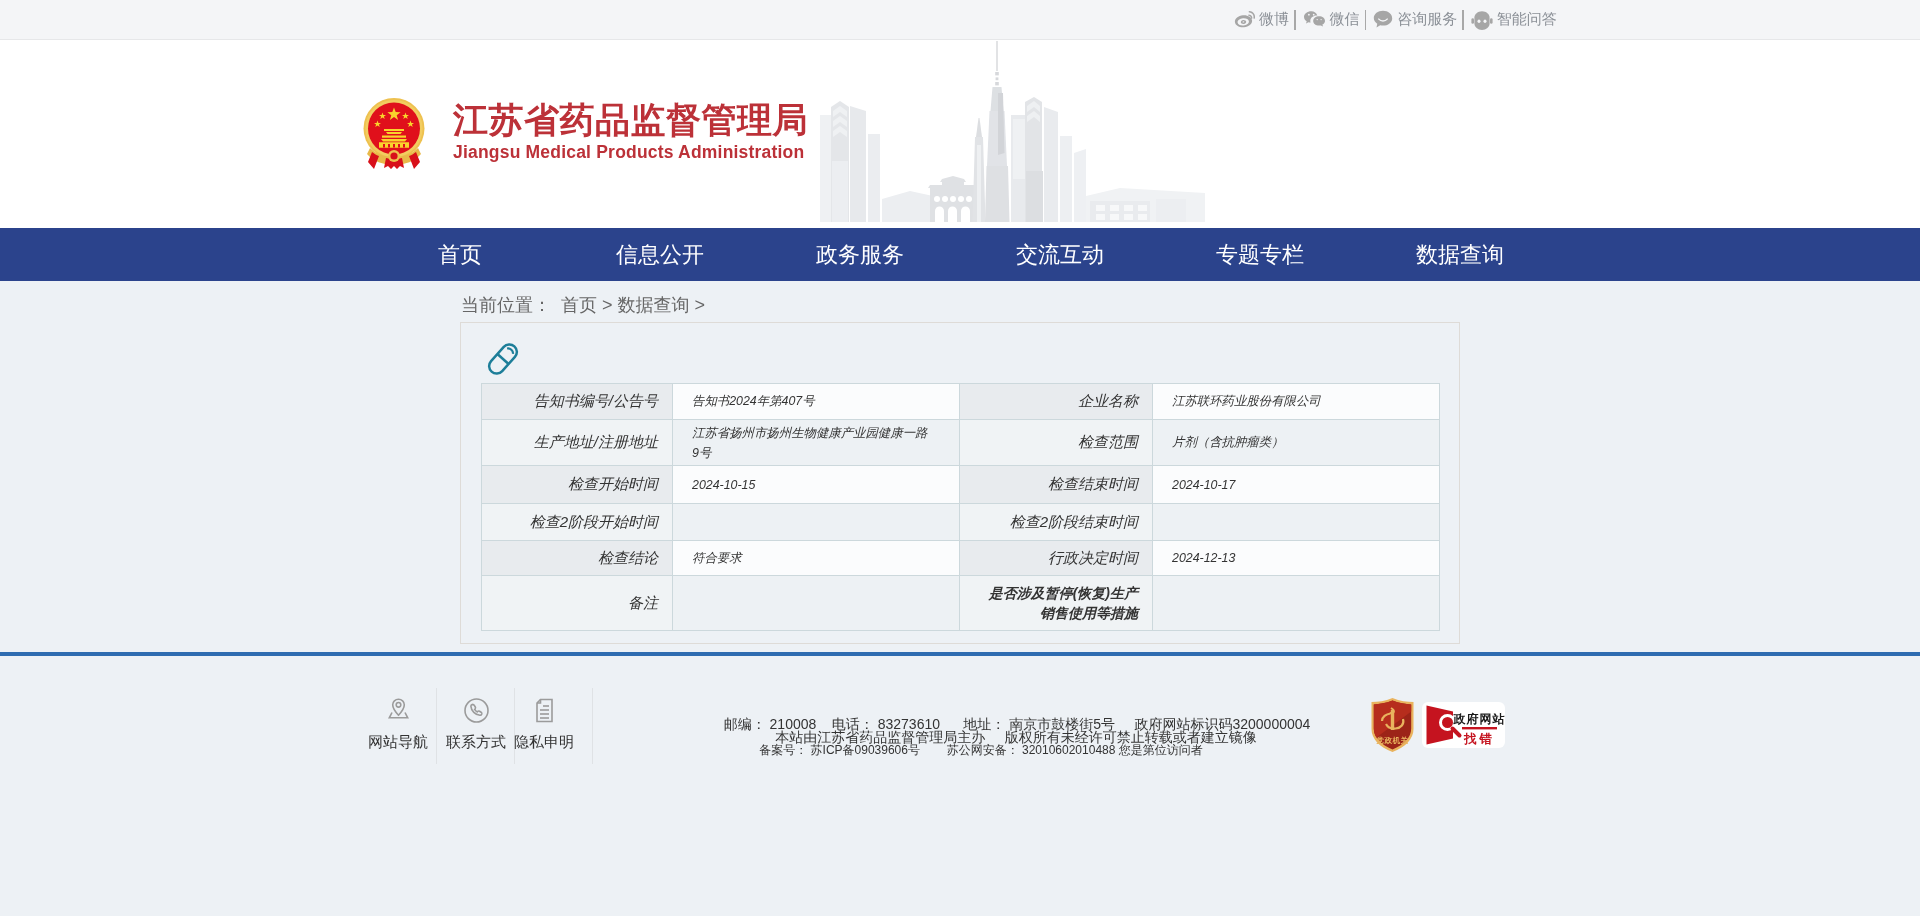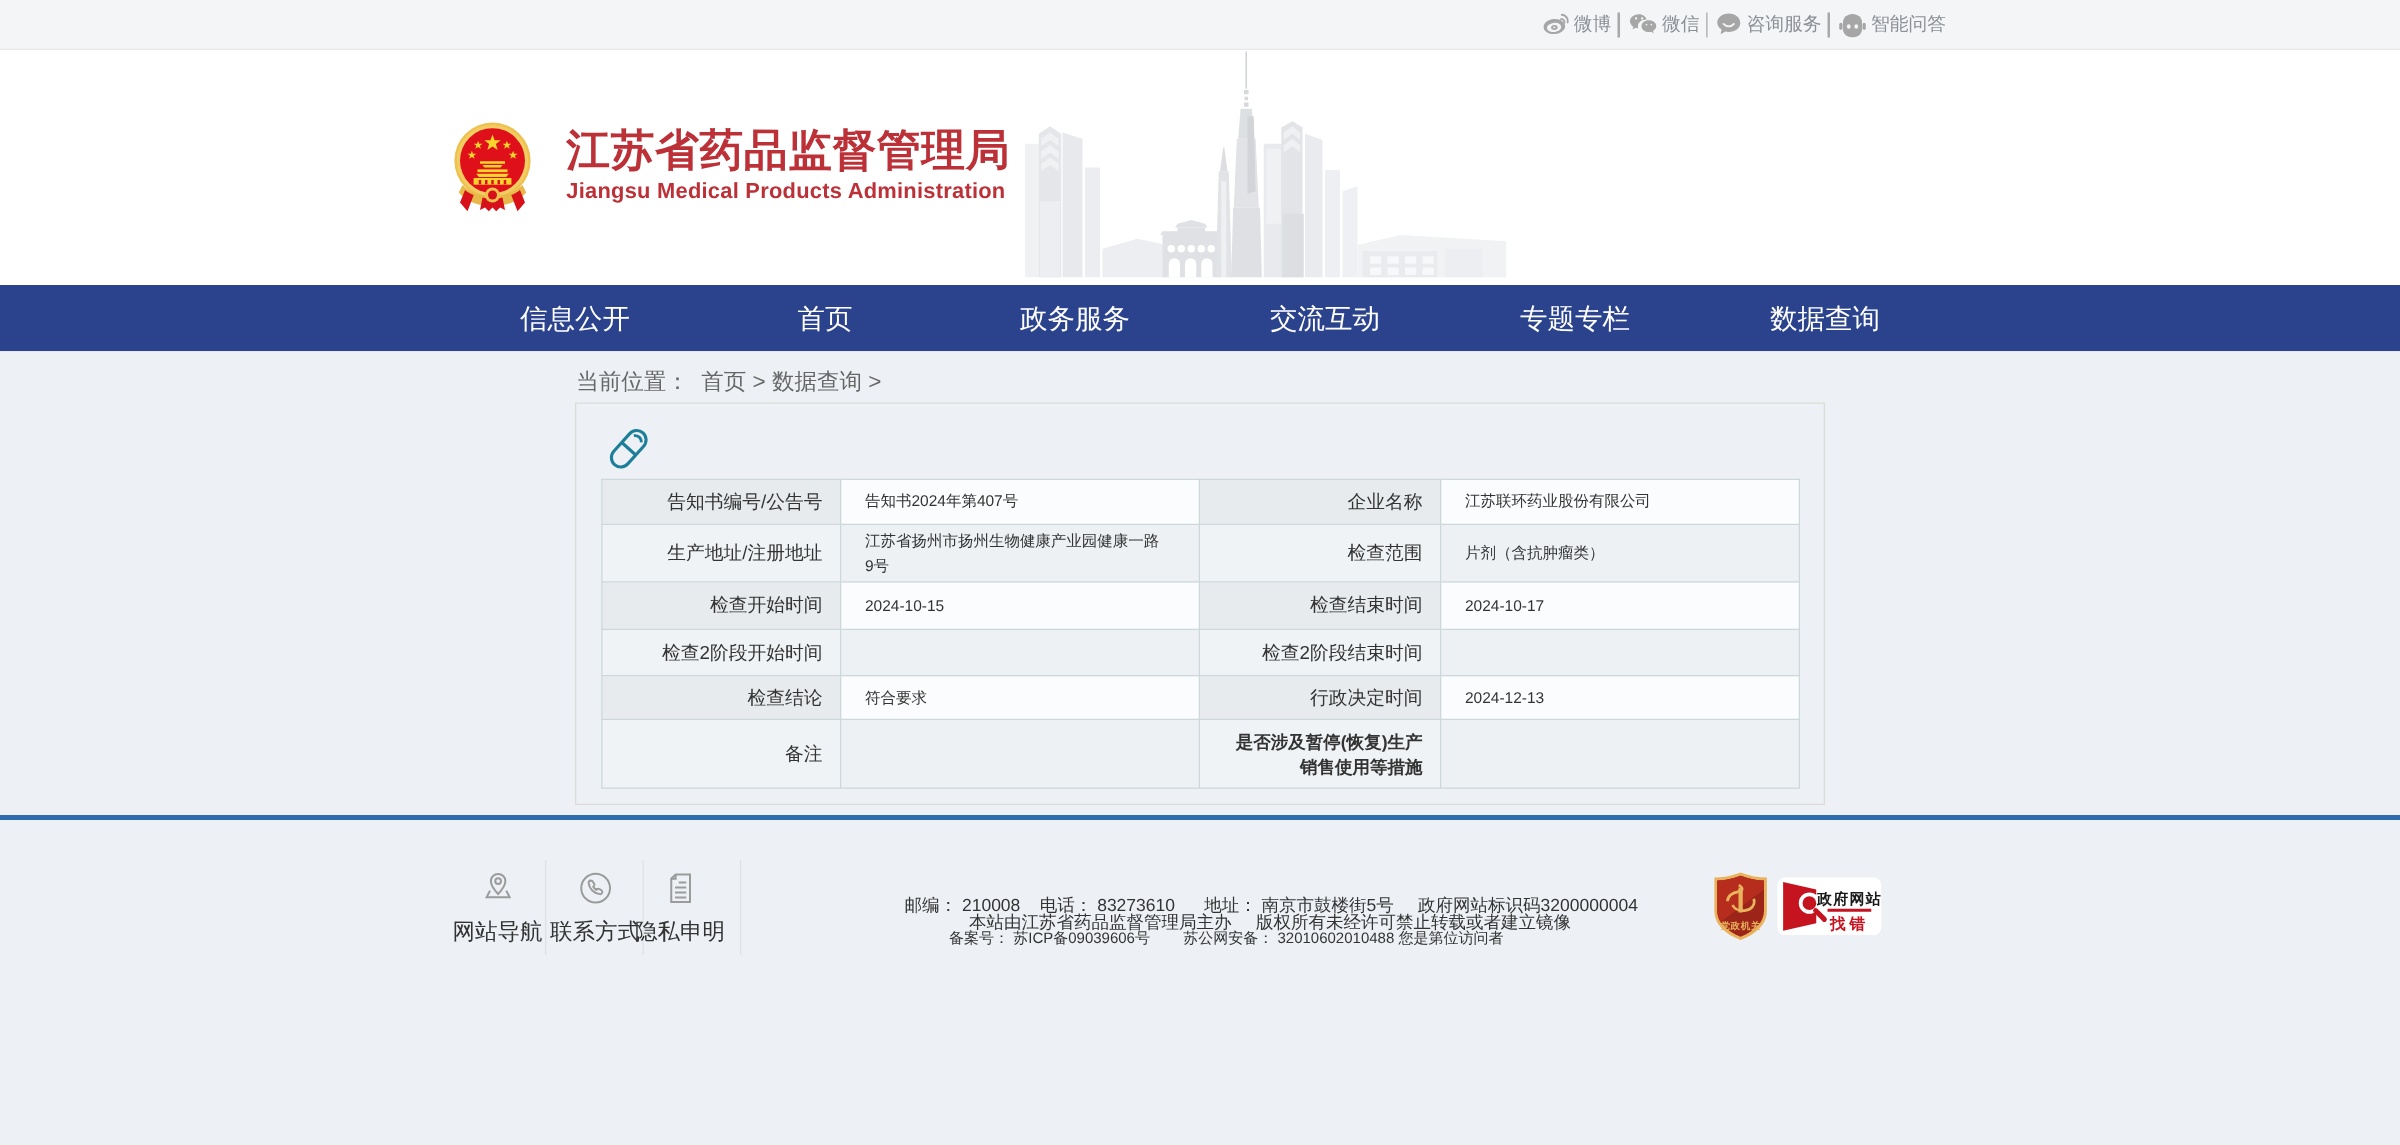--- a/index.html
+++ b/index.html
@@ -25,33 +25,33 @@
 .nav { position:absolute; left:0; top:228px; width:1920px; height:53px; background:#2b438c; }
 .nav .wrap { position:absolute; left:360px; top:0; width:1200px; height:53px; display:flex; }
 .nav .item { width:200px; text-align:center; line-height:53px; color:#fff; font-size:22px; }
 
 
 .main-bg { position:absolute; left:0; top:281px; width:1920px; height:635px; background:#edf1f5; }
 .crumb { position:absolute; left:461px; top:293px; font-size:18px; color:#666; }
 .card { position:absolute; left:460px; top:322px; width:1000px; height:322px; border:1px solid #dedbd7; }
 .pill { position:absolute; left:486px; top:340px; }
 
-table.dt { position:absolute; left:481px; top:383px; width:958px; border-collapse:collapse; table-layout:fixed; color:#333; }
+table.dt { position:absolute; left:481px; top:383px; width:958px; border-collapse:collapse; table-layout:fixed; color:#333;font-style:italic; }
 table.dt td { border:1px solid #ccd8dc; vertical-align:middle; }
 td.lab { text-align:right; padding-right:14px; font-size:15px; }
 td.val { text-align:left; padding-left:19px; font-size:12.4px; }
 tr.odd td.lab { background:#e8ebee; }
 tr.odd td.val { background:#fbfcfd; }
 tr.even td.lab { background:#f0f3f5; }
 tr.even td.val { background:#edf1f4; }
 td.bold2 { font-weight:bold; font-size:14px; line-height:20px; }
 
 
 .footline { position:absolute; left:0; top:652px; width:1920px; height:4px; background:#2e6cb0; }
-.fitem { position:absolute; top:697px; width:80px; text-align:center; color:#333; font-size:18px; }
+.fitem { position:absolute; top:697px; width:80px; text-align:center; color:#333; font-size:15px; }
 .fitem svg { display:block; margin:0 auto 9px auto; }
 .fsep { position:absolute; top:688px; width:1px; height:76px; background:#dfe2e5; }
 .fline { position:absolute; font-size:15px; color:#333; white-space:nowrap; transform:translateX(-50%); }
 </style>
 </head>
 <body>
 
 <div class="topbar">
   <div class="links">
     <svg width="21" height="19" viewBox="0 0 21 19" fill="#a6a6a6">
@@ -180,22 +180,22 @@
     <path d="M24 62 l-2 10 4 -2 3 3 3-3 3 3 3-3 4 2 -2-10 c-5 1.5 -11 1.5 -16 0z" fill="#d8101a"></path>
     <circle cx="32" cy="60" r="6" fill="#eec14f"></circle>
     <circle cx="32" cy="60" r="3.6" fill="#d8101a"></circle>
   </svg>
   <div class="title-cn">江苏省药品监督管理局</div>
   <div class="title-en">Jiangsu Medical Products Administration</div>
 </div>
 
 <div class="nav">
   <div class="wrap">
+    <div class="item">首页</div>
     <div class="item">信息公开</div>
-    <div class="item">首页</div>
     <div class="item">政务服务</div>
     <div class="item">交流互动</div>
     <div class="item">专题专栏</div>
     <div class="item">数据查询</div>
   </div>
 </div>
 
 <div class="main-bg"></div>
 <div class="crumb">当前位置：&nbsp; 首页 &gt; 数据查询 &gt;</div>
 <div class="card"></div>

